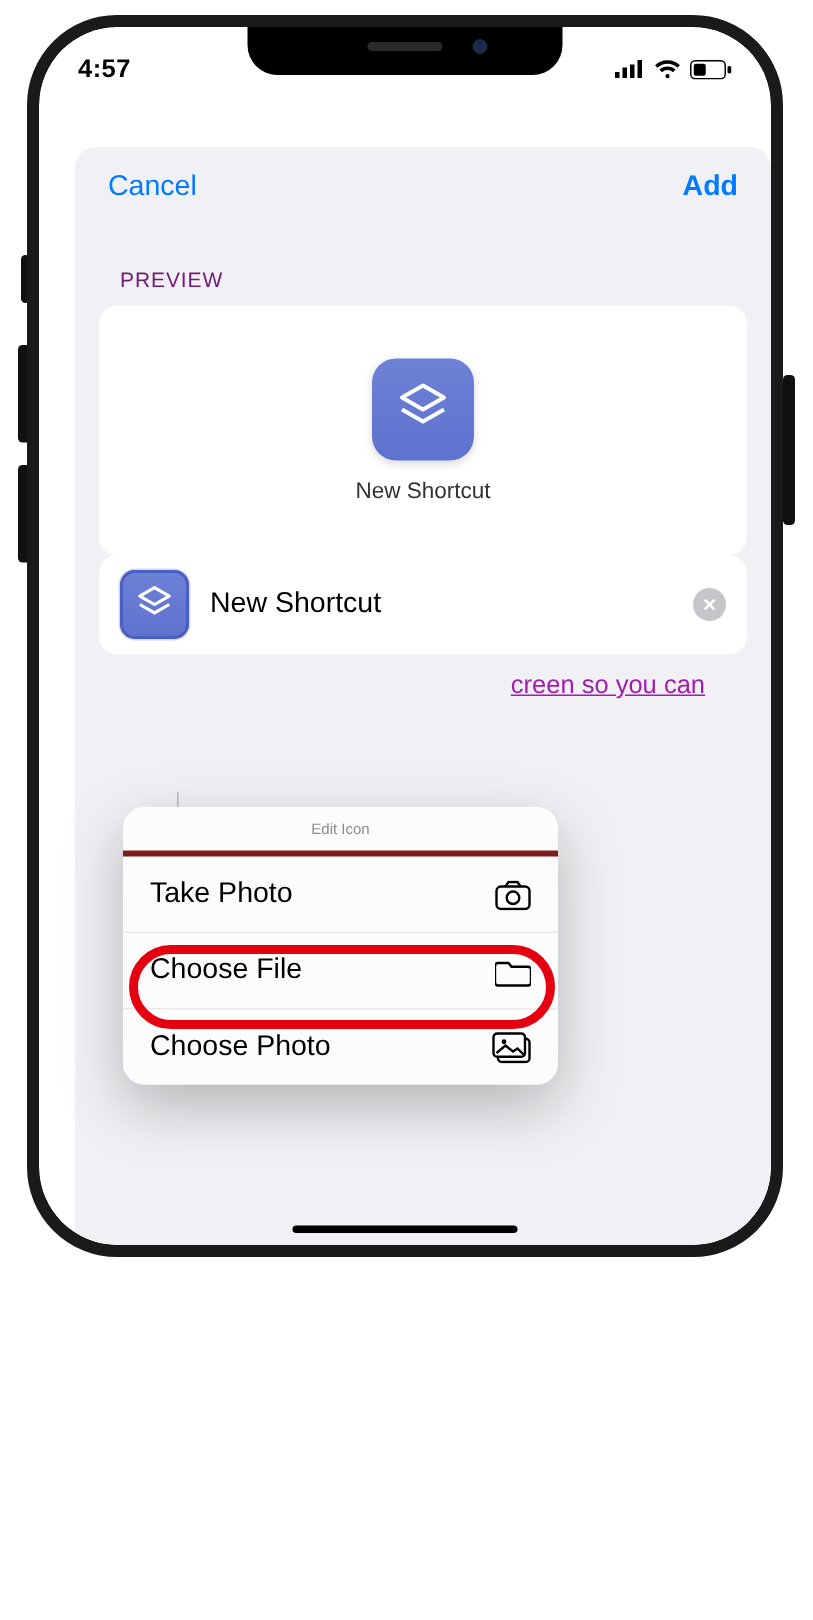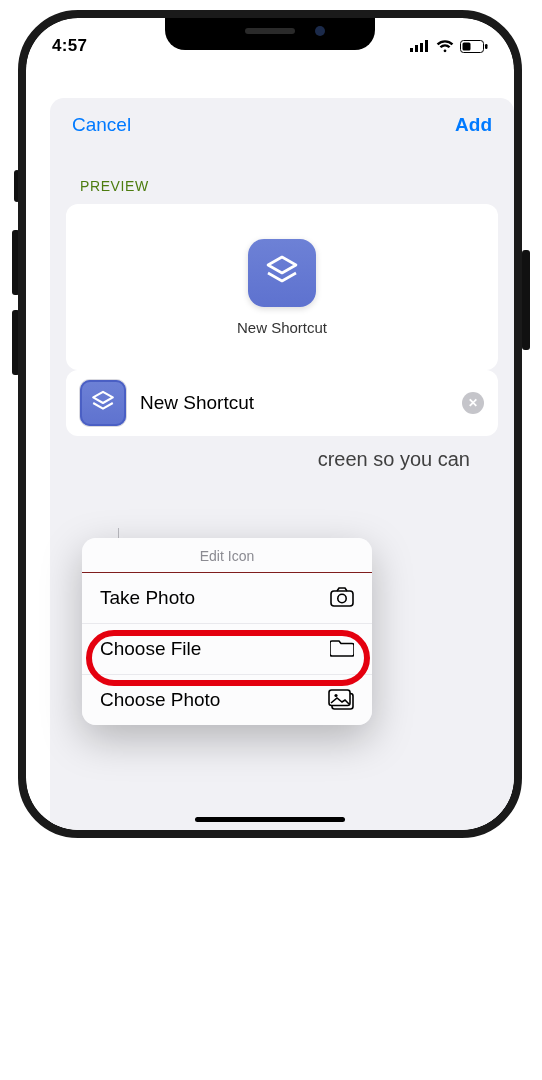--- a/index.html
+++ b/index.html
@@ -56,21 +56,21 @@
     
     .sheet {
       position:absolute; left:0; right:0; top:80px; bottom:0;
       background:#f1f1f5;
       border-top-left-radius:14px; border-top-right-radius:14px;margin-left:24px;
     }
     .nav-bar { height:54px; display:flex; justify-content:space-between; align-items:center; padding:0 22px; }
     .nav-left, .nav-right { font-size:19px; color:#007aff; }
     .nav-right { font-weight:700; }
 
-    .section-header { padding:26px 30px 10px; font-size:14px; letter-spacing:0.6px; color:#4d7c0f; }
+    .section-header { padding:26px 30px 10px; font-size:14px; letter-spacing:0.6px; color:#701a75; }
 
     .preview-card {
       margin: 0 16px; background:#fff; border-radius:12px;
       height:166px; display:flex; flex-direction:column; align-items:center; justify-content:center;
     }
     .app-icon-lg {
       width:68px; height:68px; border-radius:16px;
       background: linear-gradient(180deg,#6d81d6 0%,#5e72cf 100%);
       display:flex; align-items:center; justify-content:center;
       margin-bottom:12px;
@@ -89,34 +89,34 @@
       display:flex; align-items:center; justify-content:center;
       box-shadow: 0 0 0 2px #4a5fc4 inset, 0 0 0 1px #d9d9df;
     }
     .shortcut-name-input { flex:1; border:none; outline:none; font-size:19px; color:#000; background:transparent; }
     .clear-btn {
       width:22px; height:22px; border-radius:50%; background:#c5c5ca;
       display:flex; align-items:center; justify-content:center;
     }
     .clear-btn::before { content:"✕"; color:#fff; font-size:12px; font-weight:700; }
 
-    .hint-text { padding:10px 30px; font-size:20px; color:#404040; line-height:1.35; }
+    .hint-text { padding:10px 30px; font-size:17px; color:#a21caf; line-height:1.35;text-decoration:underline; }
 
     
     .popover {
       position:absolute; left:56px; top:520px; width:290px;
       background:rgba(252,252,253,0.98);
       border-radius:14px;
       box-shadow: 0 14px 40px rgba(0,0,0,.25);
       z-index:60;
       overflow:hidden;
     }
-    .pop-title { text-align:center; padding:10px 0 8px; color:#8b8b92; font-size:14px; border-bottom:1px solid #7f1d1d; }
+    .pop-title { text-align:center; padding:10px 0 8px; color:#8b8b92; font-size:10px; border-bottom:4px solid #7f1d1d; }
     .pop-item {
-      display:flex; justify-content:space-between; align-items:flex-start;
+      display:flex; justify-content:space-between; align-items:flex-end;
       padding:14px 18px; font-size:19px; color:#000;
     }
     .pop-item + .pop-item { border-top:1px solid #e9e9ed; }
     
     .anchor-line { position:absolute; left:92px; top:510px; width:1px; height:14px; background:#b9b9bf; z-index:55;}
 
     
     .highlight-ring {
       position:absolute;
       border:6px solid #e4000f;

